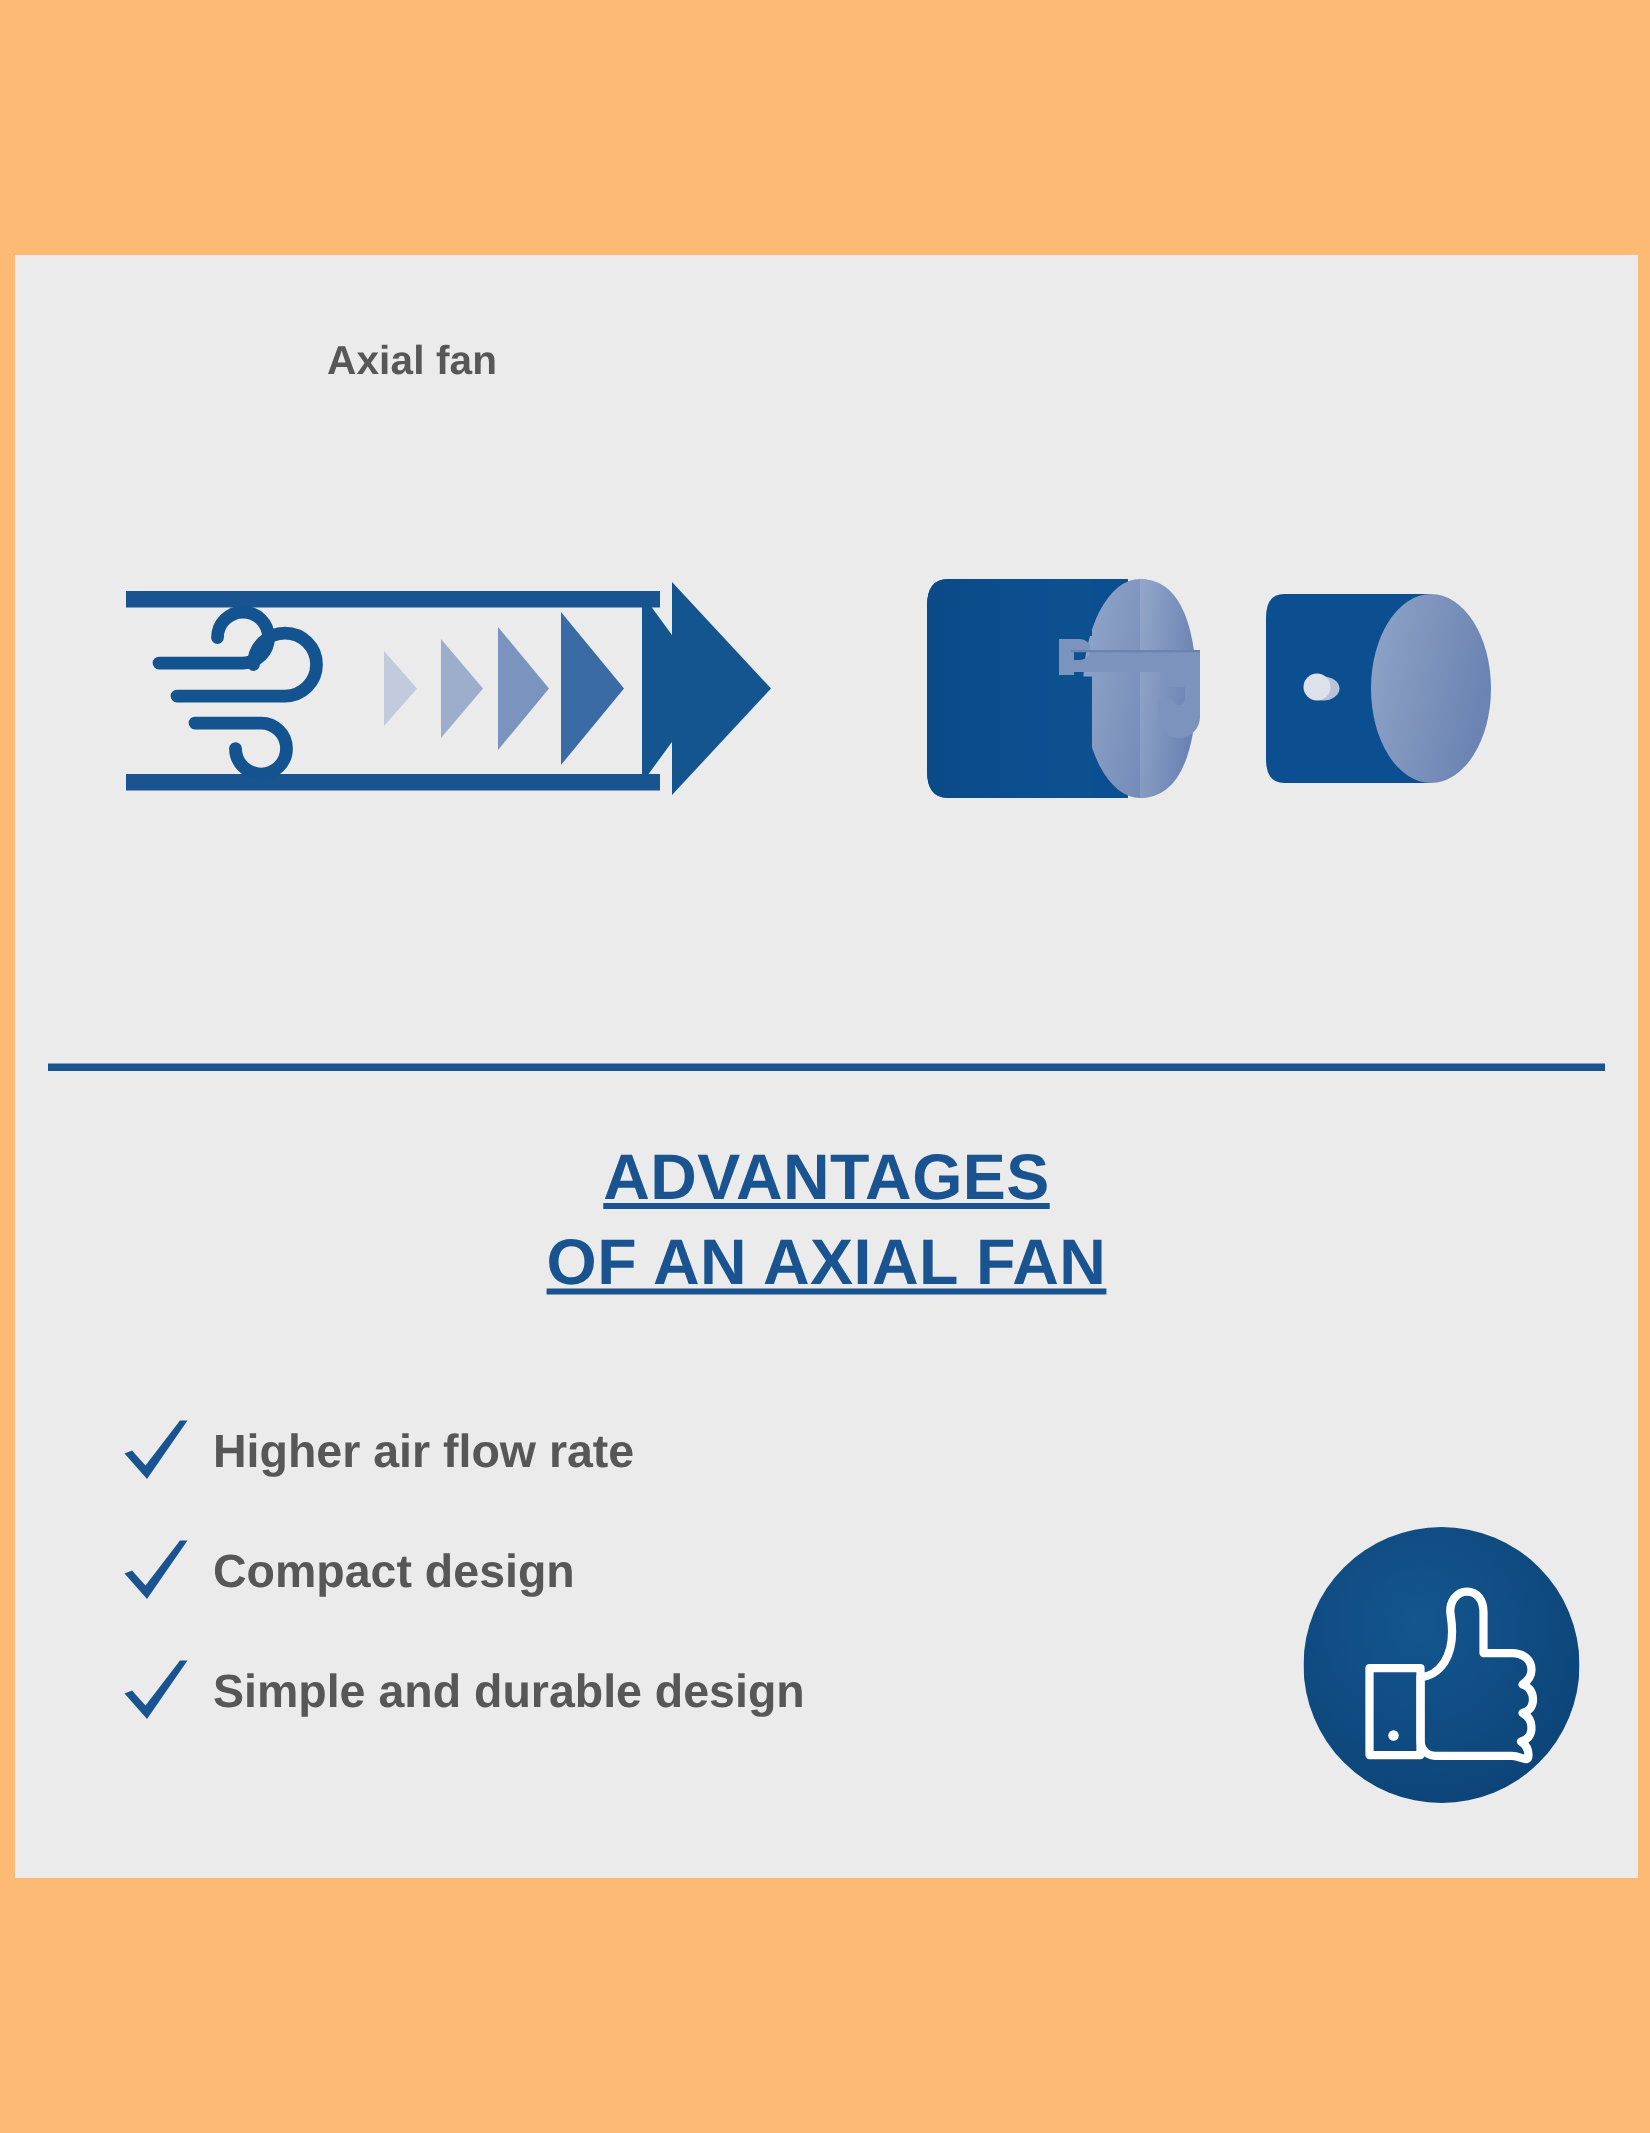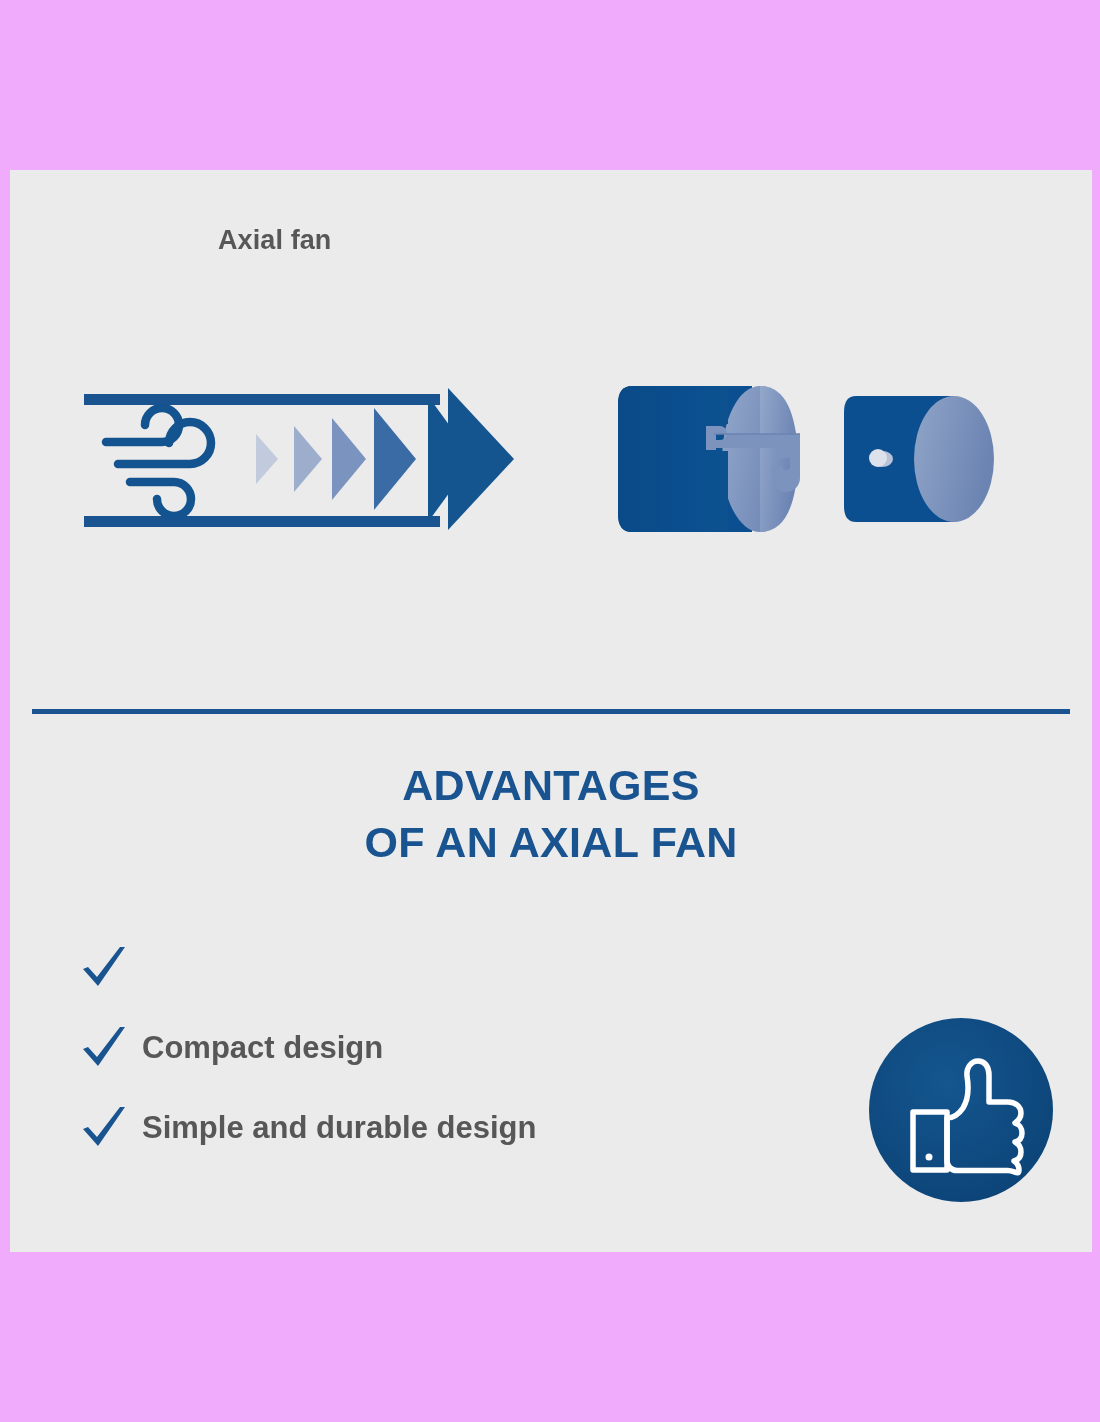--- a/index.html
+++ b/index.html
@@ -7,21 +7,21 @@
     width: 1100px;
     height: 1422px;
     background: #ffffff;
     font-family: "Liberation Sans", sans-serif;
     overflow: hidden;
   }
   #canvas {
     position: relative;
     width: 1100px;
     height: 1422px;
-    background: #f0abfc;
+    background: #fdba74;
   }
   
   #panel {
     position: absolute;
     left: 10px;
     top: 170px;
     width: 1082px;
     height: 1082px;
     background: #ebebeb;
   }
@@ -69,20 +69,21 @@
     position: absolute;
     left: 10px;
     top: 757px;
     width: 1082px;
     text-align: center;
     font-size: 43px;
     font-weight: bold;
     color: #1a5490;
     line-height: 1.32;
     letter-spacing: 0.3px;
+    text-decoration: underline;
   }
   #adv-title .ln { display: block; }
 
   
   #bullets {
     position: absolute;
     left: 78px;
     top: 928px;
     width: 720px;
   }
@@ -211,20 +212,21 @@
     <span class="ln">ADVANTAGES</span>
     <span class="ln">OF AN AXIAL FAN</span>
   </div>
 
   <div id="bullets">
 
     <div class="bullet">
       <svg class="check" viewBox="0 0 52 52">
         <path d="M5 27 L20 44 L47 5 L42 5 L19 35 L10 25 Z" fill="#1a5490"></path>
       </svg>
+      <span class="btext">Higher air flow rate</span>
     </div>
 
     <div class="bullet">
       <svg class="check" viewBox="0 0 52 52">
         <path d="M5 27 L20 44 L47 5 L42 5 L19 35 L10 25 Z" fill="#1a5490"></path>
       </svg>
       <span class="btext">Compact design</span>
     </div>
 
     <div class="bullet">

